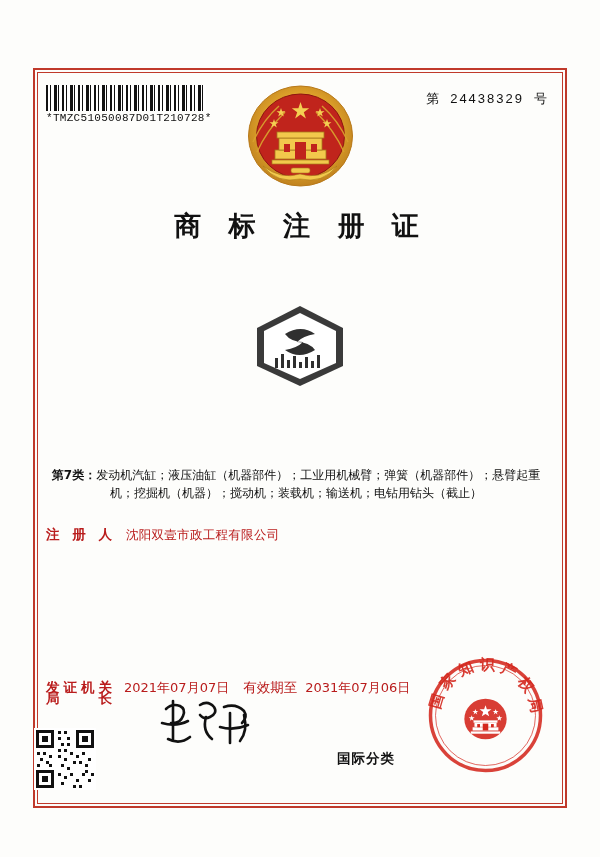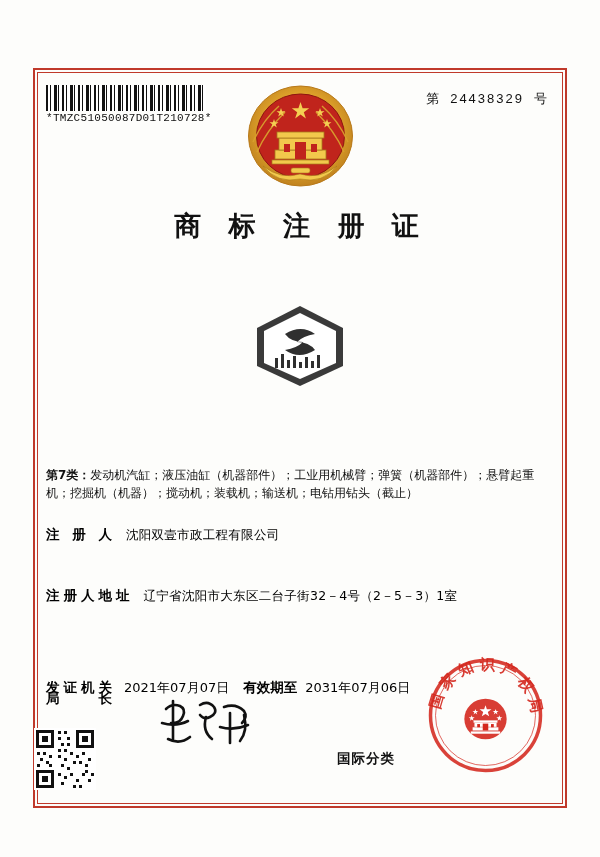--- a/index.html
+++ b/index.html
@@ -102,37 +102,38 @@
   .logo-box {
     position: absolute;
     left: 245px; top: 300px;
     width: 110px; height: 90px;
   }
 
   
   .field {
     position: absolute;
     font-family: "DejaVu Sans", sans-serif;
-    color: #000000;
+    color: #b91c1c;
   }
   .goods-label {
     position: absolute;
     left: 46px; top: 443px;
     font-weight: bold;
     font-size: 13.5px;
     font-family: "DejaVu Sans", sans-serif;
   }
   .goods-body {
     position: absolute;
     left: 46px; top: 466px;
     width: 500px;
     font-size: 12px;
     line-height: 18px;
     font-family: "DejaVu Sans", sans-serif;
     color: #111;
+    text-align: center;
   }
   .goods-body b { font-weight: bold; }
 
   .row-registrant {
     position: absolute;
     left: 46px; top: 524px;
   }
   .row-address {
     position: absolute;
     left: 46px; top: 585px;
@@ -156,21 +157,21 @@
     font-family: "DejaVu Sans", sans-serif;
     margin-left: 10px;
     letter-spacing: 0.3px;
   }
   .date-val {
     font-size: 13px;
     font-family: "DejaVu Sans", sans-serif;
     margin: 0 8px;
   }
   .valid-lbl {
-    font-weight: bold;
+    font-weight: normal;
     font-size: 13.5px;
     font-family: "DejaVu Sans", sans-serif;
     margin-left: 6px;
   }
 
   
   .signature {
     position: absolute;
     left: 158px; top: 695px;
     width: 105px; height: 60px;
@@ -283,23 +284,20 @@
   </div>
 
   <div class="goods-body">
     <b>第7类：</b><span>发动机汽缸；液压油缸（机器部件）；工业用机械臂；弹簧（机器部件）；悬臂起重机；挖掘机（机器）；搅动机；装载机；输送机；电钻用钻头（截止）</span>
   </div>
 
   <div class="field row-registrant">
     <span class="inline-lbl">注 册 人</span><span class="inline-val">沈阳双壹市政工程有限公司</span>
   </div>
 
-  <div class="field row-address">
-    <span class="inline-lbl">注册人地址</span><span class="inline-val">辽宁省沈阳市大东区二台子街32－4号（2－5－3）1室</span>
-  </div>
 
   <div class="field row-dates">
     <span class="inline-lbl">发证机关</span><span class="date-val">2021年07月07日</span><span class="valid-lbl">有效期至</span><span class="date-val">2031年07月06日</span>
   </div>
 
   <div class="field row-director">
     <span class="inline-lbl">局　　长</span>
   </div>
 
   <div class="signature">

